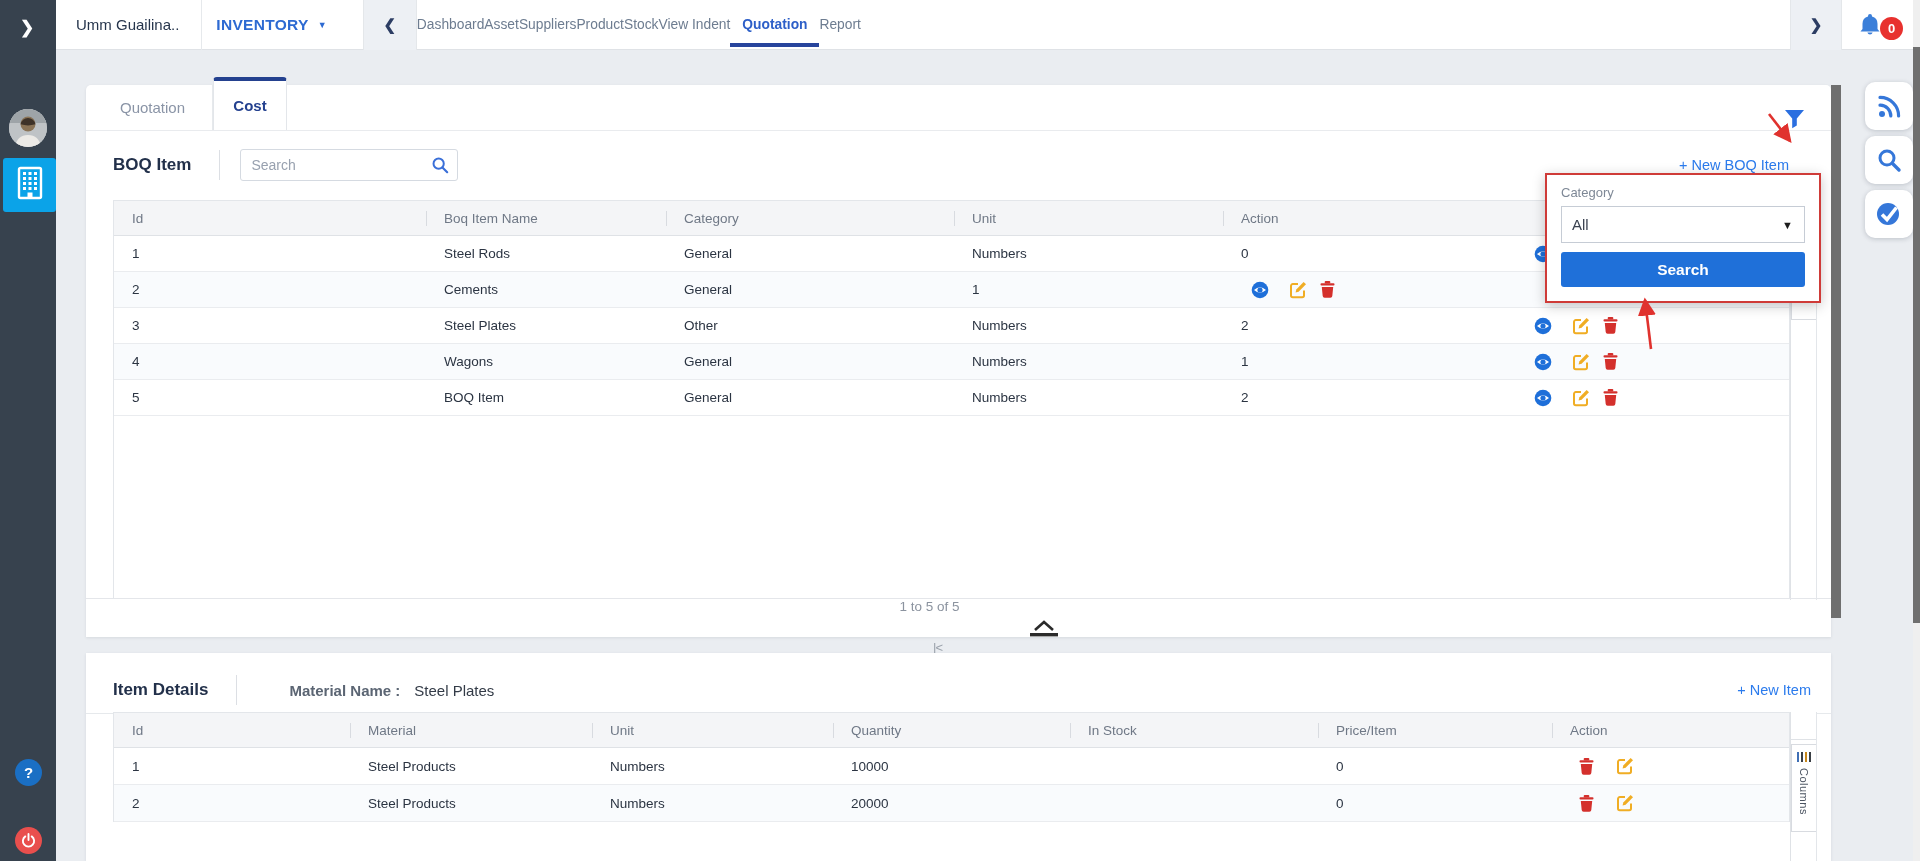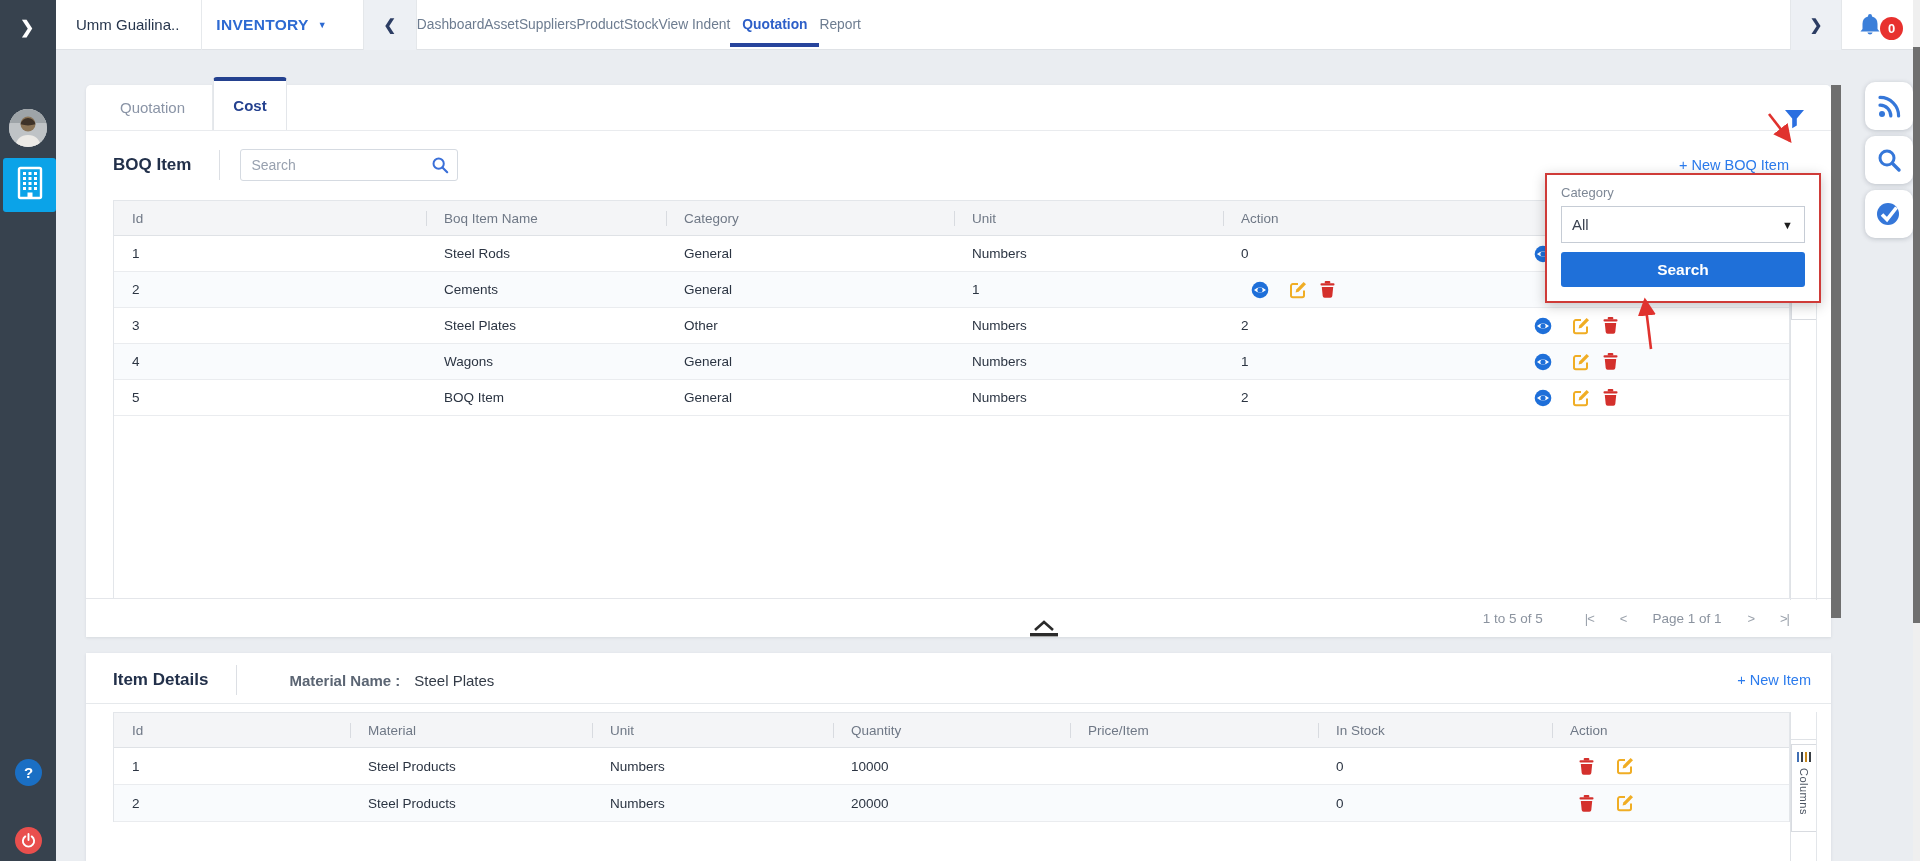--- a/index.html
+++ b/index.html
@@ -73,27 +73,27 @@
   .col-strip{position:absolute;width:27px;border-left:1px solid #dfe2e6;border-right:1px solid #e3e6ea;background:#fff;}
   .strip-boq{left:1704px;top:115px;height:400px;}
   .strip-item{left:1704px;top:59px;height:149px;}
   .strip-cell{height:28px;border-bottom:1px solid #dfe2e6;}
   .col-tab{margin-top:4px;height:88px;border:1px solid #d8dbe0;border-right:none;display:flex;flex-direction:column;align-items:center;overflow:hidden;cursor:pointer;background:#fff;}
   .col-bars{display:flex;gap:2px;margin-top:7px;}
   .col-bars i{display:block;width:2px;height:10px;}
   .col-text{margin-top:6px;writing-mode:vertical-rl;font-size:11px;color:#4a5360;letter-spacing:.5px;}
 
   
-  .pag{position:absolute;left:0;top:513px;width:100%;height:39px;border-top:1px solid #e4e6ea;display:flex;align-items:center;justify-content:flex-end;padding-right:42px;color:#8b939f;font-size:13.5px;gap:26px;}
+  .pag{position:absolute;left:0;top:513px;width:100%;height:39px;border-top:1px solid #e4e6ea;display:flex;align-items:center;justify-content:space-between;padding-right:42px;color:#8b939f;font-size:13.5px;gap:26px;flex-direction:column;}
   .pag .pg-ico{font-size:13px;color:#9aa1ab;letter-spacing:-1px;cursor:pointer;}
   .pag .range{margin-right:16px;}
   .collapse-handle{position:absolute;left:936px;top:534px;width:44px;height:18px;cursor:pointer;}
 
   
-  .item-head{position:absolute;left:0;top:4px;width:100%;height:47px;display:flex;align-items:center;border-bottom:1px solid #e6e9ec;}
+  .item-head{position:absolute;left:0;top:14px;width:100%;height:47px;display:flex;align-items:center;border-bottom:1px solid #e6e9ec;}
   .mat-label{margin-left:52px;font-size:15px;font-weight:bold;color:#5b6573;}
   .mat-value{margin-left:14px;font-size:15px;color:#333b47;}
   .item-new{margin-left:auto;margin-right:20px;}
   .item-tbl{top:59px;}
 
   
   .popup{position:absolute;left:1545px;top:173px;width:276px;height:130px;background:#fff;border:2px solid #cf3b38;box-shadow:0 3px 12px rgba(0,0,0,.22);z-index:40;padding:10px 14px 0 14px;}
   .popup-label{font-size:13px;color:#7e8896;}
   .popup-select{position:relative;margin-top:6px;height:37px;border:1px solid #c6ccd5;border-radius:0;display:flex;align-items:center;padding-left:10px;font-size:15px;color:#3a4250;cursor:pointer;background:#fff;}
   .popup-select .sel-caret{position:absolute;right:11px;top:12px;font-size:11px;color:#1c1c1c;}
@@ -419,22 +419,22 @@
       <div class="new-link item-new">+ New Item</div>
     </div>
 
     <div class="tbl item-tbl">
       <div class="t-head item-grid">
 
       <div class="th">Id</div>
           <div class="th">Material</div>
           <div class="th">Unit</div>
           <div class="th">Quantity</div>
+          <div class="th">In Stock</div>
           <div class="th">Price/Item</div>
-          <div class="th">In Stock</div>
           <div class="th">Action</div>
         </div>
       <div>
 
           <div class="t-row item-grid" style="height:37px">
             <div class="td">1</div>
             <div class="td">Steel Products</div>
             <div class="td">Numbers</div>
             <div class="td">10000</div>
             <div class="td"></div>

